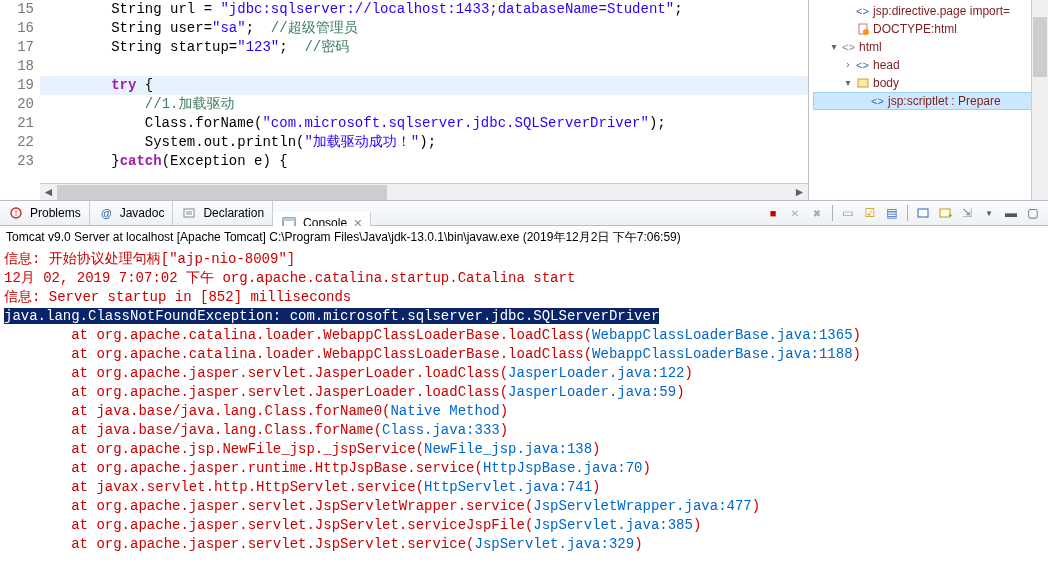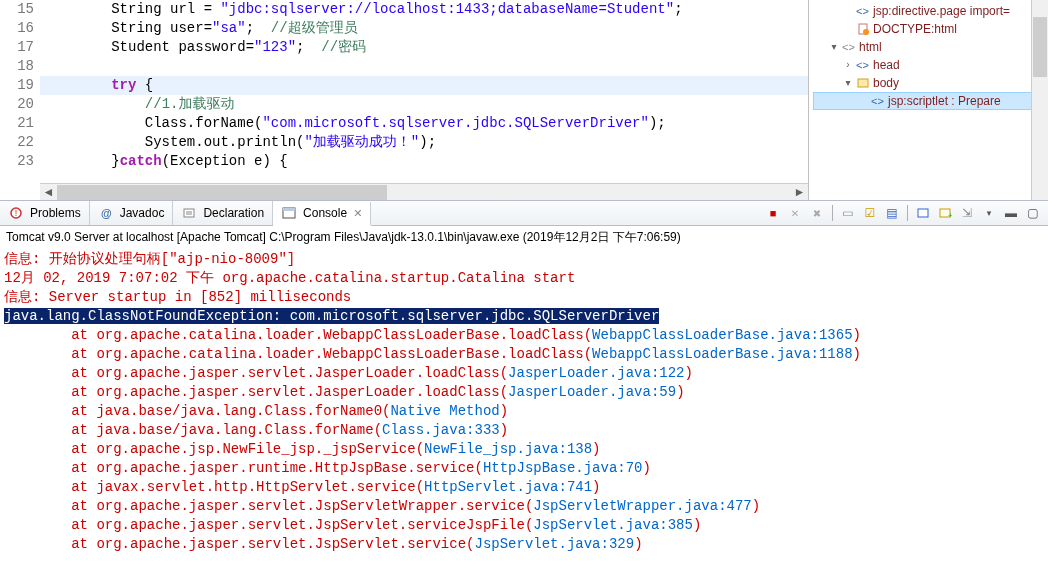--- a/index.html
+++ b/index.html
@@ -24,21 +24,21 @@
   .tree-row { height: 18px; line-height: 18px; white-space: nowrap; display: flex; align-items: center; }
   .tree-expand { width: 14px; text-align: center; color: #646464; cursor: pointer; font-size: 10px; }
   .tree-icon { width: 16px; height: 16px; display: inline-flex; align-items: center; justify-content: center; margin-right: 2px; }
   .tree-label { color: #7f1d1d; }
   .tree-sel { background: #cce8ff; border: 1px solid #99d1ff; }
   .vscroll { position: absolute; right: 0; top: 0; bottom: 0; width: 17px; background: #f0f0f0; border-left: 1px solid #ccc; }
   .vscroll .thumb { position: absolute; top: 17px; left: 1px; right: 1px; height: 60px; background: #cdcdcd; }
 
   .views-tabbar { position: absolute; left: 0; top: 200px; right: 0; height: 26px; background: linear-gradient(#fcfcfc,#eef1f5); border-top: 1px solid #b6bccb; border-bottom: 1px solid #b6bccb; display: flex; align-items: stretch; }
   .view-tab { padding: 0 8px; display: flex; align-items: center; gap: 4px; border-right: 1px solid #c8cdd6; cursor: pointer; }
-  .view-tab.active { background: #fff; border-bottom: 2px solid #fff; position: relative; top: 1px; }
+  .view-tab.active { background: #fff; border-bottom: 2px solid #fff; position: relative; top: 11px; }
   .tab-close { color: #888; font-size: 11px; margin-left: 2px; }
   .toolbar-right { margin-left: auto; display: flex; align-items: center; gap: 4px; padding-right: 6px; }
   .tb-btn { width: 18px; height: 18px; display: flex; align-items: center; justify-content: center; cursor: pointer; border: 1px solid transparent; }
   .tb-sep { width: 1px; height: 16px; background: #b0b0b0; margin: 0 2px; }
 
   .console-header { position: absolute; left: 0; top: 226px; right: 0; height: 28px; background: #fff; padding: 2px 6px; border-bottom: 1px solid #d0d0d0; line-height: 18px; }
   .console-body { position: absolute; left: 0; top: 248px; right: 0; bottom: 0; background: #fff; overflow: hidden; padding: 2px 4px; }
   .console-line { height: 19px; line-height: 19px; white-space: pre; }
   .c-red { color: #cc0000; }
   .c-link { color: #0066cc; cursor: pointer; }
@@ -57,21 +57,21 @@
       <div>18</div>
       <div>19</div>
       <div>20</div>
       <div>21</div>
       <div>22</div>
       <div>23</div>
     </div>
   <div class="code-area mono" id="codearea">
       <div class="code-line"><span class="plain">        String url = </span><span class="str">"jdbc:sqlserver://localhost:1433;databaseName=Student"</span><span class="plain">;</span></div>
       <div class="code-line"><span class="plain">        String user=</span><span class="str">"sa"</span><span class="plain">;  </span><span class="cmt">//超级管理员</span></div>
-      <div class="code-line"><span class="plain">        Student password=</span><span class="str">"123"</span><span class="plain">;  </span><span class="cmt">//密码</span></div>
+      <div class="code-line"><span class="plain">        String startup=</span><span class="str">"123"</span><span class="plain">;  </span><span class="cmt">//密码</span></div>
       <div class="code-line"><span class="plain">        </span></div>
       <div class="code-line hl-line"><span class="plain">        </span><span class="kw">try</span><span class="plain"> {</span></div>
       <div class="code-line"><span class="plain">            </span><span class="cmt">//1.加载驱动</span></div>
       <div class="code-line"><span class="plain">            Class.forName(</span><span class="str">"com.microsoft.sqlserver.jdbc.SQLServerDriver"</span><span class="plain">);</span></div>
       <div class="code-line"><span class="plain">            System.out.println(</span><span class="str">"加载驱动成功！"</span><span class="plain">);</span></div>
       <div class="code-line"><span class="plain">        }</span><span class="kw">catch</span><span class="plain">(Exception e) {</span></div>
     </div>
   <div class="hscroll">
     <div class="arrow">◄</div>
     <div class="track">

